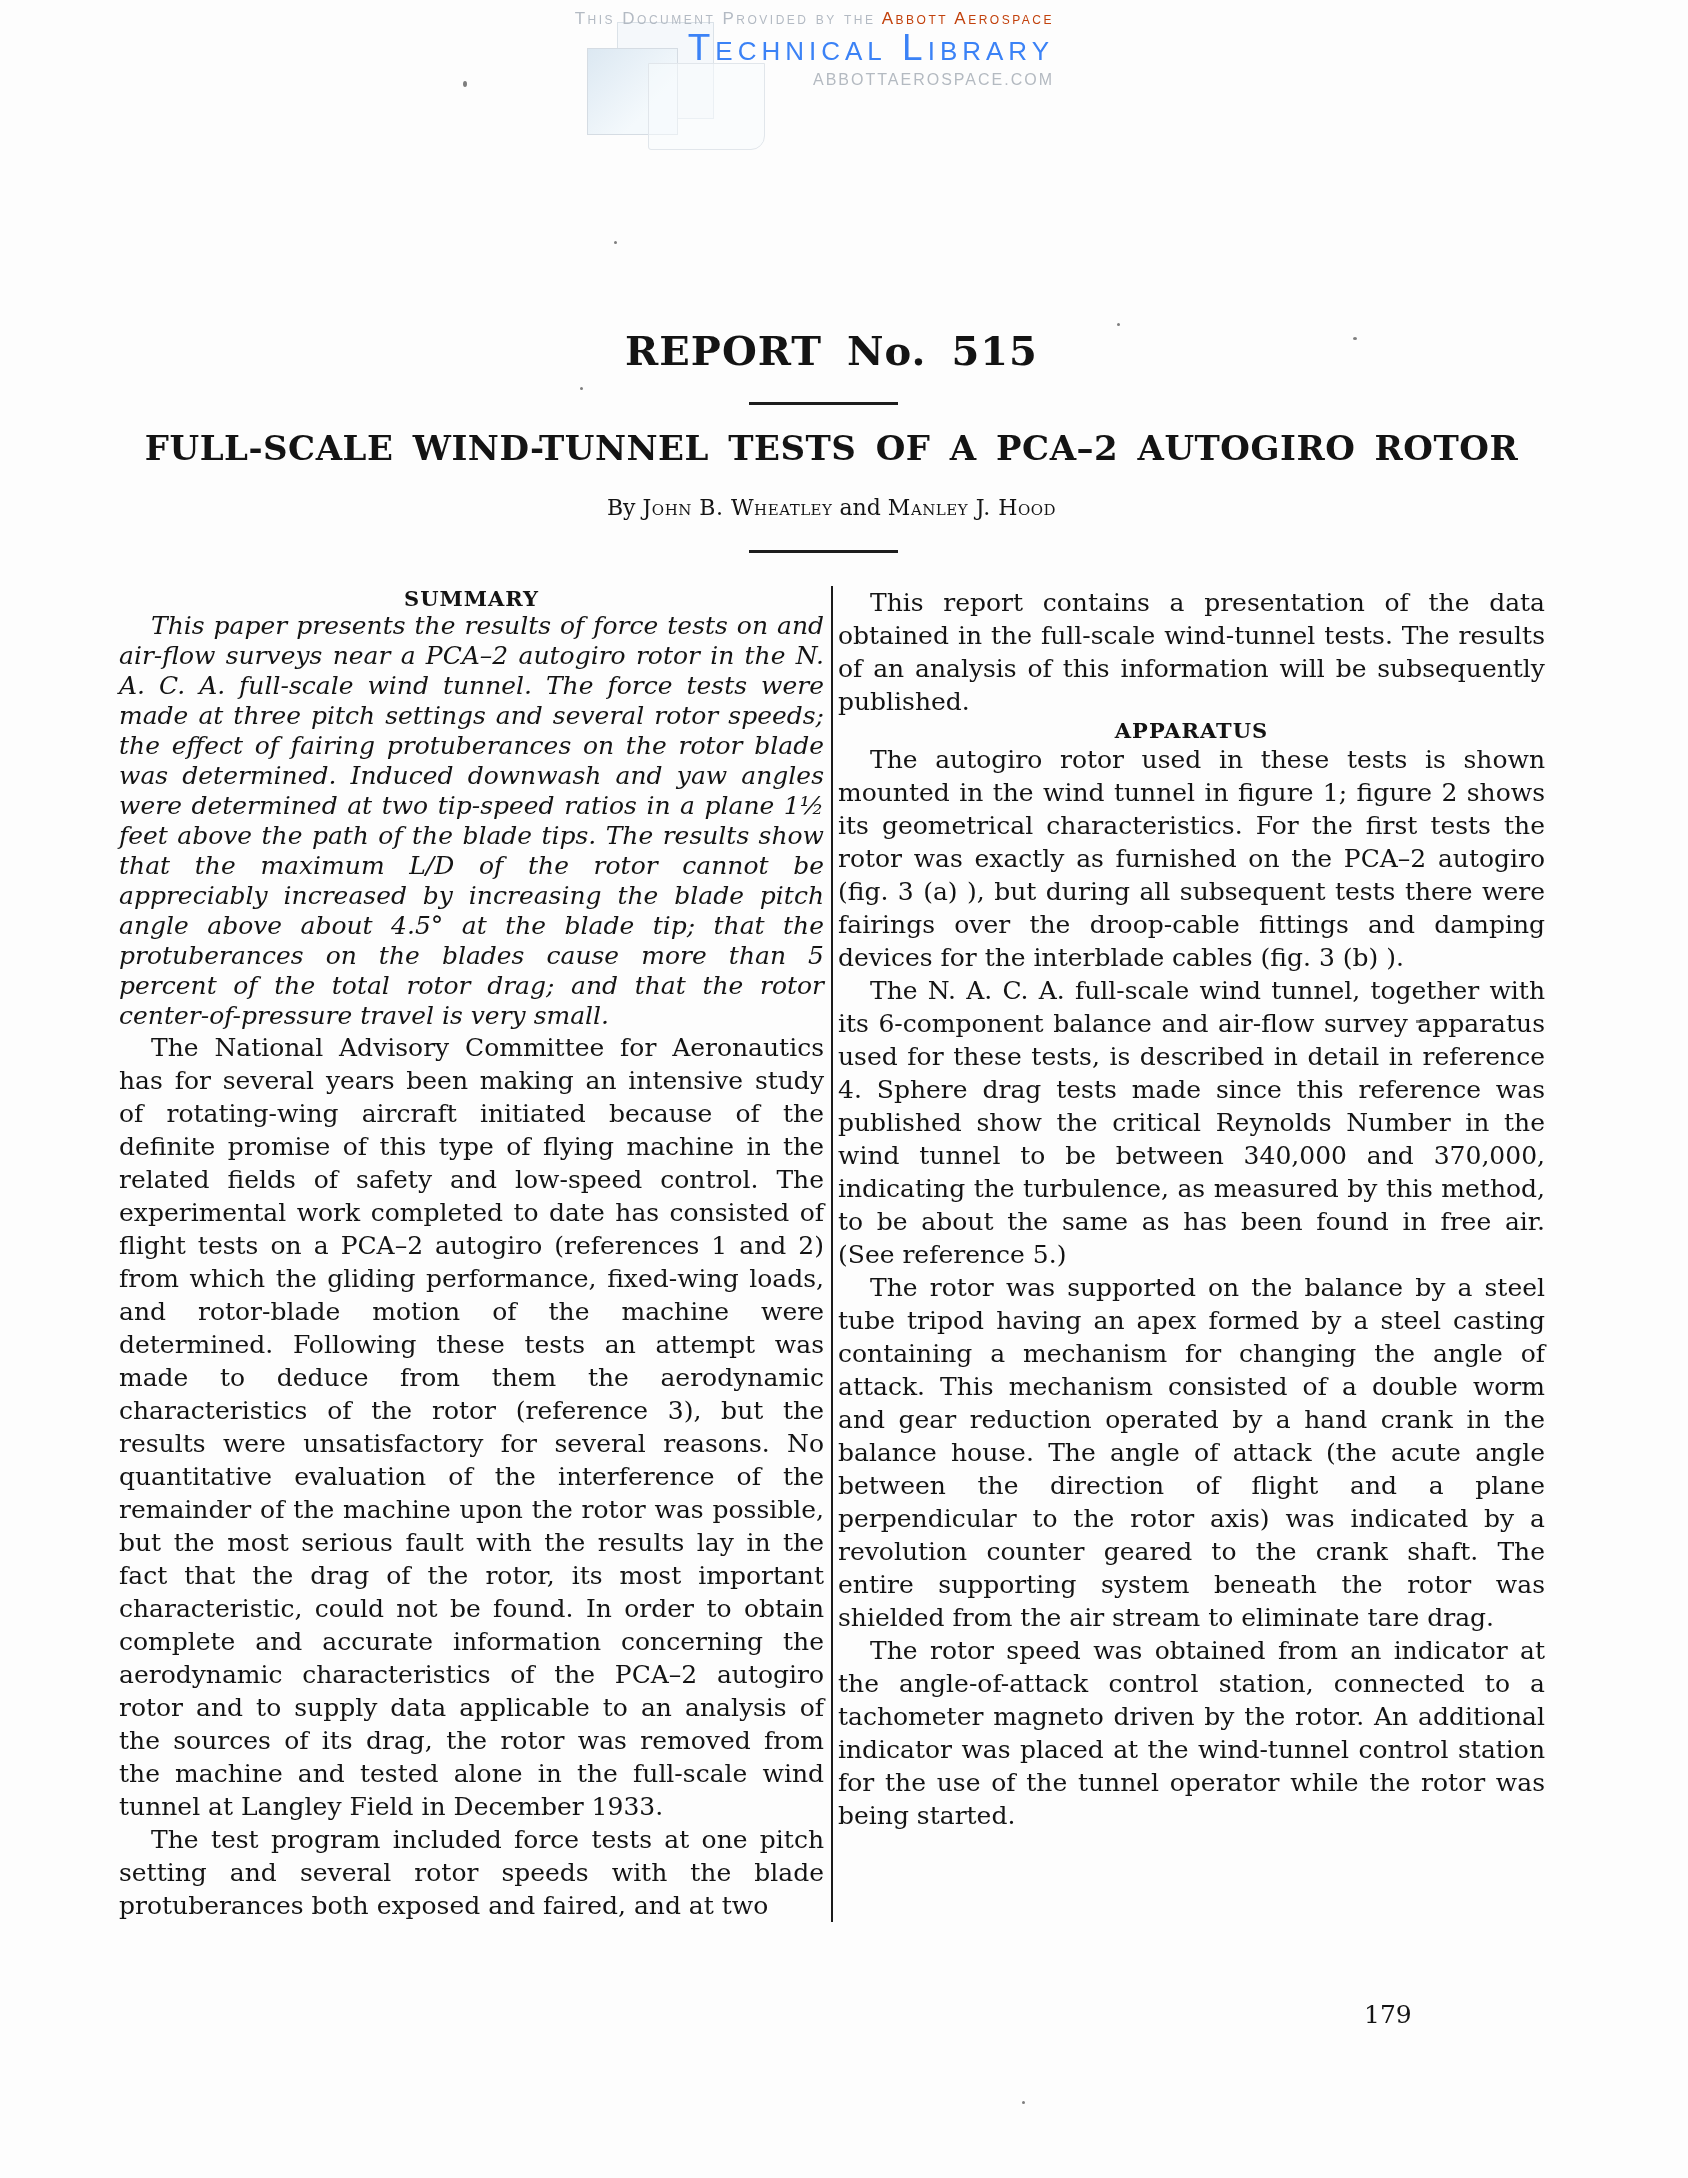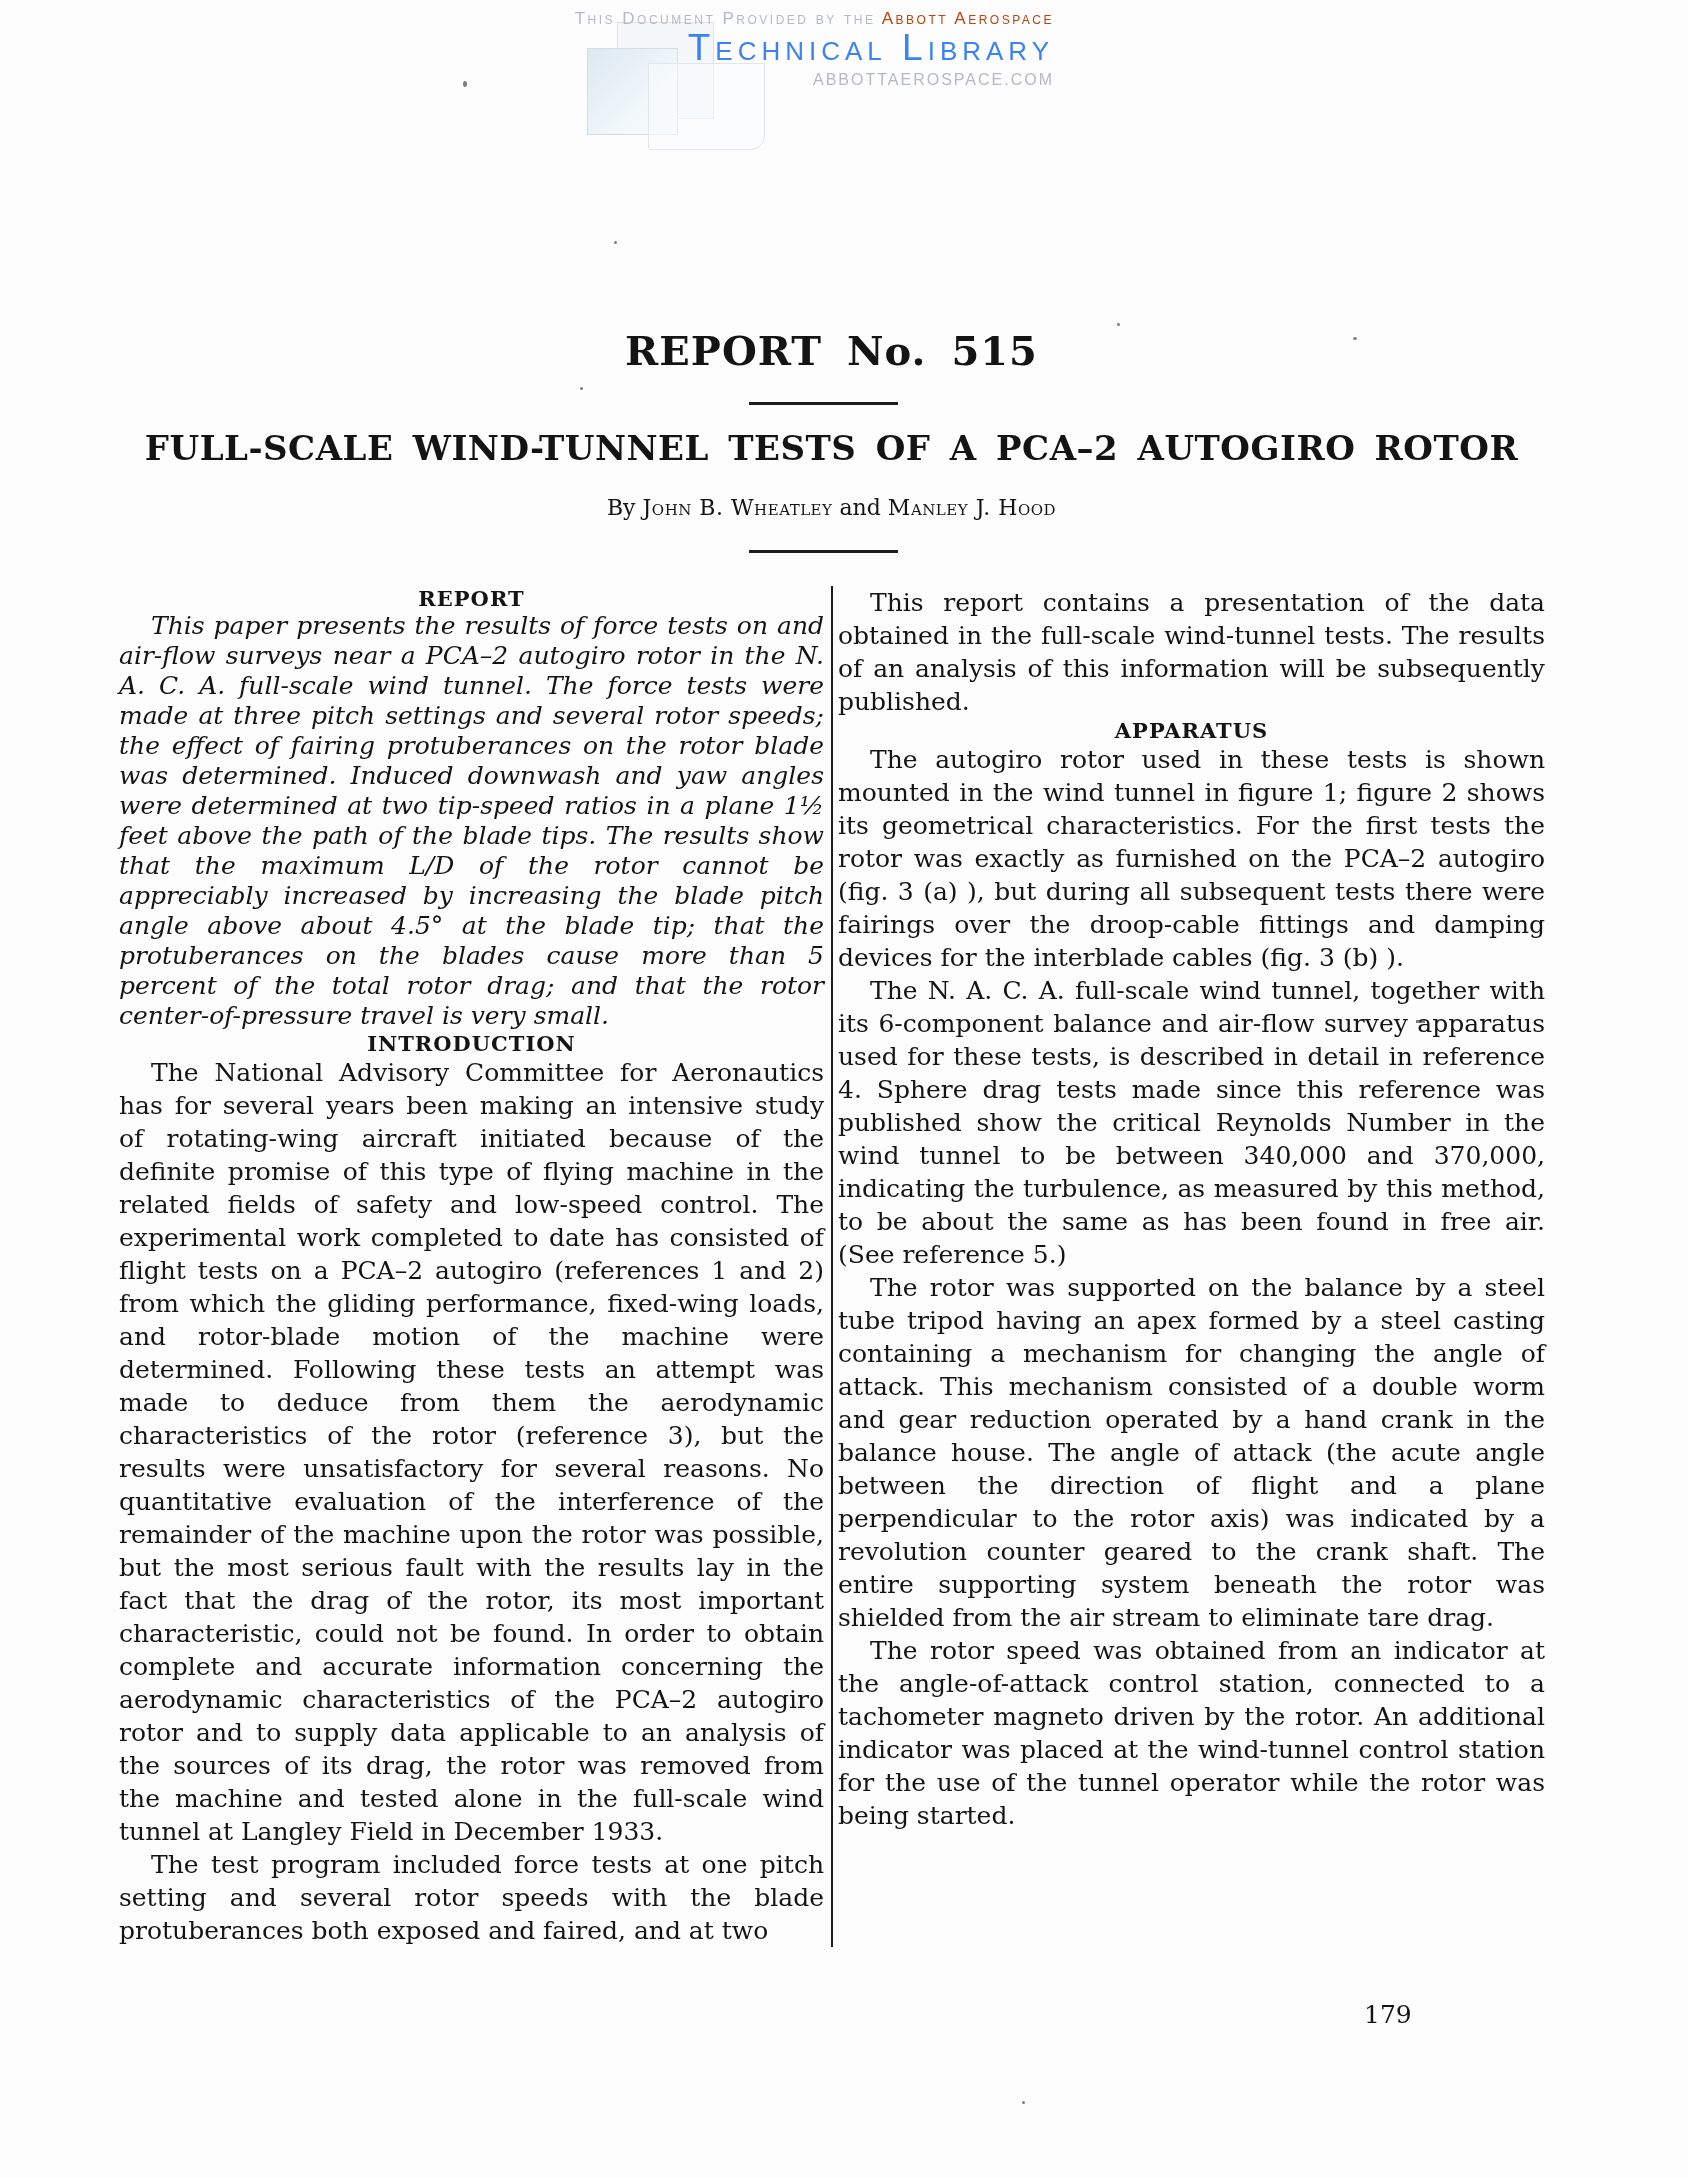--- a/index.html
+++ b/index.html
@@ -88,23 +88,22 @@
     <span>By</span>
     <span class="sc">John B. Wheatley</span>
     <span>and</span>
     <span class="sc">Manley J. Hood</span>
   </div>
   <div class="rule rule2"></div>
 
   <div class="cols">
 
     <div class="col-left">
-      <h3 class="sec h-summary">REPORT</h3>
+      <h3 class="sec h-summary">SUMMARY</h3>
       <p class="summary-text indent">This paper presents the results of force tests on and air-flow surveys near a PCA–2 autogiro rotor in the N. A. C. A. full-scale wind tunnel.  The force tests were made at three pitch settings and several rotor speeds; the effect of fairing protuberances on the rotor blade was determined.  Induced downwash and yaw angles were determined at two tip-speed ratios in a plane 1½ feet above the path of the blade tips.  The results show that the maximum L/D of the rotor cannot be appreciably increased by increasing the blade pitch angle above about 4.5° at the blade tip; that the protuberances on the blades cause more than 5 percent of the total rotor drag; and that the rotor center-of-pressure travel is very small.</p>
-      <h3 class="sec h-intro">INTRODUCTION</h3>
       <p class="body-text indent">The National Advisory Committee for Aeronautics has for several years been making an intensive study of rotating-wing aircraft initiated because of the definite promise of this type of flying machine in the related fields of safety and low-speed control.  The experimental work completed to date has consisted of flight tests on a PCA–2 autogiro (references 1 and 2) from which the gliding performance, fixed-wing loads, and rotor-blade motion of the machine were determined.  Following these tests an attempt was made to deduce from them the aerodynamic characteristics of the rotor (reference 3), but the results were unsatisfactory for several reasons.  No quantitative evaluation of the interference of the remainder of the machine upon the rotor was possible, but the most serious fault with the results lay in the fact that the drag of the rotor, its most important characteristic, could not be found.  In order to obtain complete and accurate information concerning the aerodynamic characteristics of the PCA–2 autogiro rotor and to supply data applicable to an analysis of the sources of its drag, the rotor was removed from the machine and tested alone in the full-scale wind tunnel at Langley Field in December 1933.</p>
       <p class="body-text indent">The test program included force tests at one pitch setting and several rotor speeds with the blade protuberances both exposed and faired, and at two</p>
     </div>
 
     <div class="col-div"></div>
 
     <div class="col-right">
       <p class="body-text indent">This report contains a presentation of the data obtained in the full-scale wind-tunnel tests.  The results of an analysis of this information will be subsequently published.</p>
       <h3 class="sec h-apparatus">APPARATUS</h3>
       <p class="body-text indent">The autogiro rotor used in these tests is shown mounted in the wind tunnel in figure 1; figure 2 shows its geometrical characteristics.  For the first tests the rotor was exactly as furnished on the PCA–2 autogiro (fig. 3 (a) ), but during all subsequent tests there were fairings over the droop-cable fittings and damping devices for the interblade cables (fig. 3 (b) ).</p>

